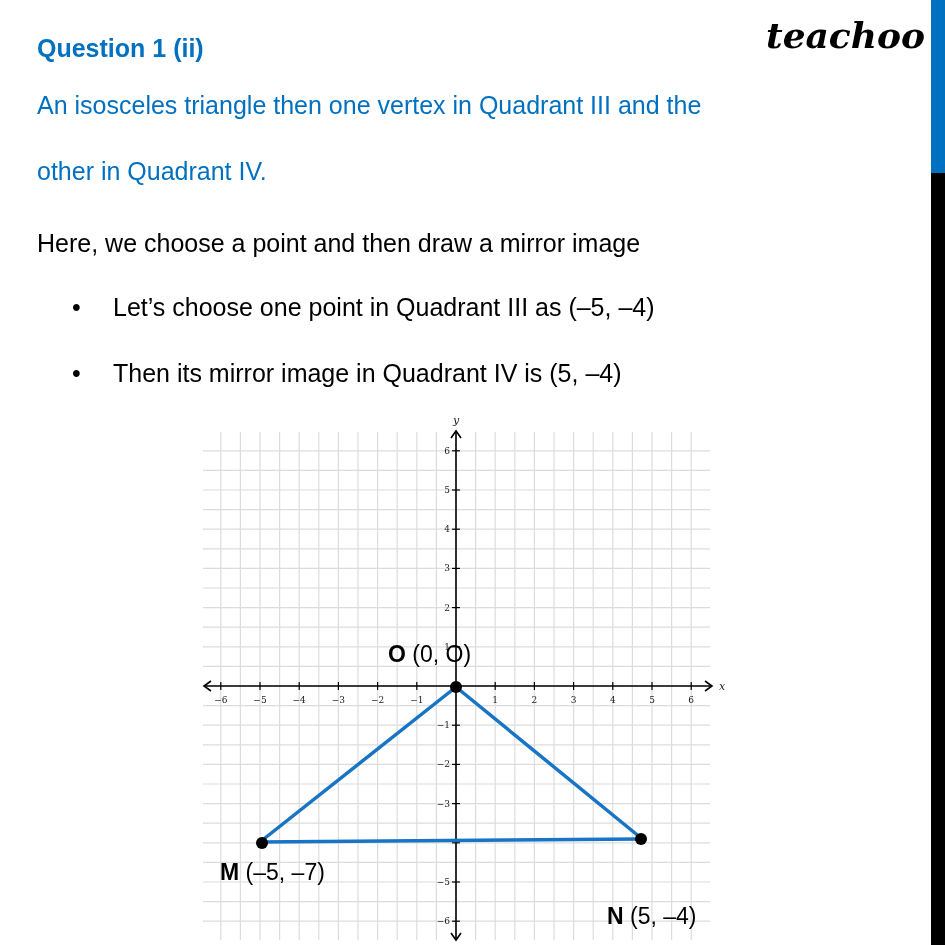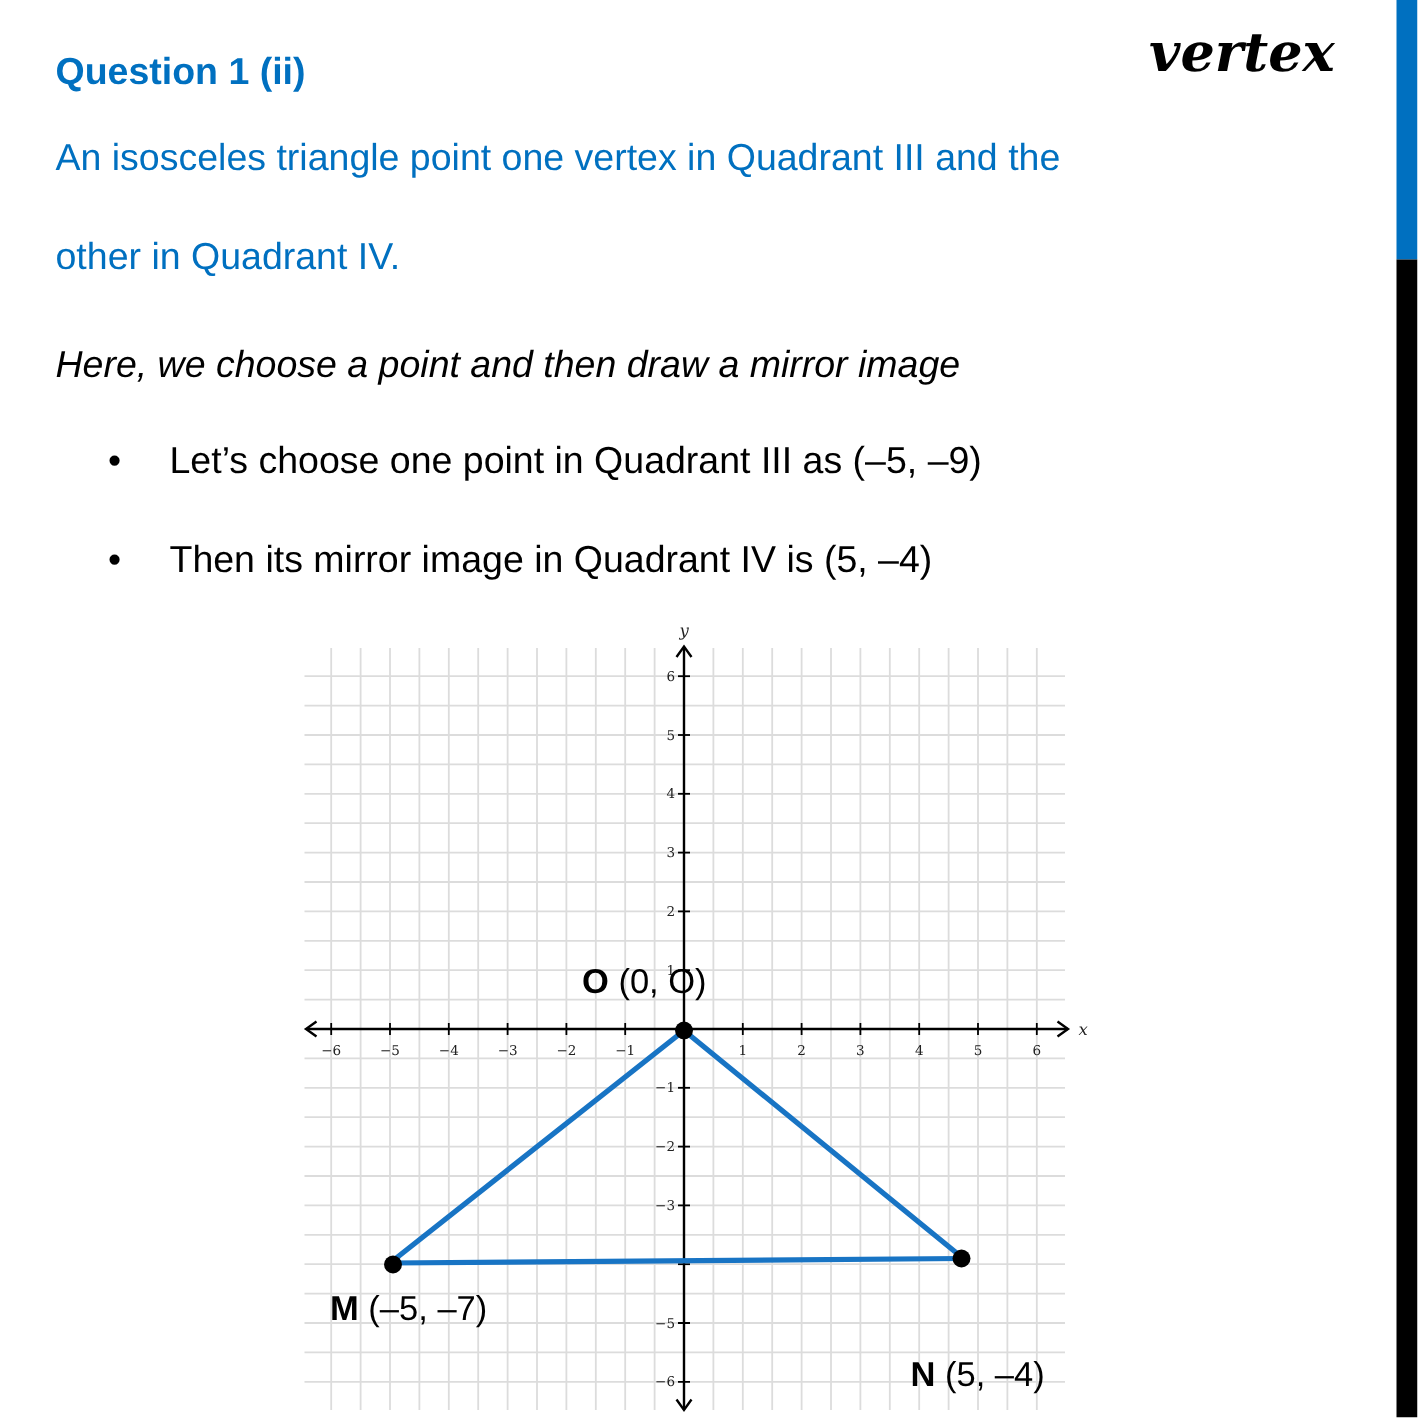--- a/index.html
+++ b/index.html
@@ -42,30 +42,30 @@
     position: absolute; font-size: 23px; color: #000; white-space: nowrap;
   }
   .pt-label b { font-weight: bold; }
 </style>
 </head>
 <body>
 
 <div class="side-bar-blue"></div>
 <div class="side-bar-black"></div>
 
-<div class="logo">vertex</div>
+<div class="logo">teachoo</div>
 
 <div class="q-title">Question 1 (ii)</div>
-<div class="q-text" style="top:91px;">An isosceles triangle point one vertex in Quadrant III and the</div>
+<div class="q-text" style="top:91px;">An isosceles triangle then one vertex in Quadrant III and the</div>
 <div class="q-text" style="top:157px;">other in Quadrant IV.</div>
 
-<div class="body-text" style="top:229px;font-style:italic;">Here, we choose a point and then draw a mirror image</div>
+<div class="body-text" style="top:229px;">Here, we choose a point and then draw a mirror image</div>
 
 <div class="bullet" style="top:293px;">•</div>
-<div class="bullet-text" style="top:293px;">Let’s choose one point in Quadrant III as (–5, –9)</div>
+<div class="bullet-text" style="top:293px;">Let’s choose one point in Quadrant III as (–5, –4)</div>
 <div class="bullet" style="top:359px;">•</div>
 <div class="bullet-text" style="top:359px;">Then its mirror image in Quadrant IV is (5, –4)</div>
 
 <svg class="graph" width="945" height="945">
   <g id="grid">
       <line x1="220.79999999999998" x2="220.79999999999998" y1="432" y2="940" stroke="#dcdcdc" stroke-width="1.2"></line>
       <line y1="450.79999999999995" y2="450.79999999999995" x1="203" x2="710" stroke="#dcdcdc" stroke-width="1.2"></line>
       <line x1="240.39999999999998" x2="240.39999999999998" y1="432" y2="940" stroke="#dcdcdc" stroke-width="1.2"></line>
       <line y1="470.4" y2="470.4" x1="203" x2="710" stroke="#dcdcdc" stroke-width="1.2"></line>
       <line x1="260" x2="260" y1="432" y2="940" stroke="#dcdcdc" stroke-width="1.2"></line>

